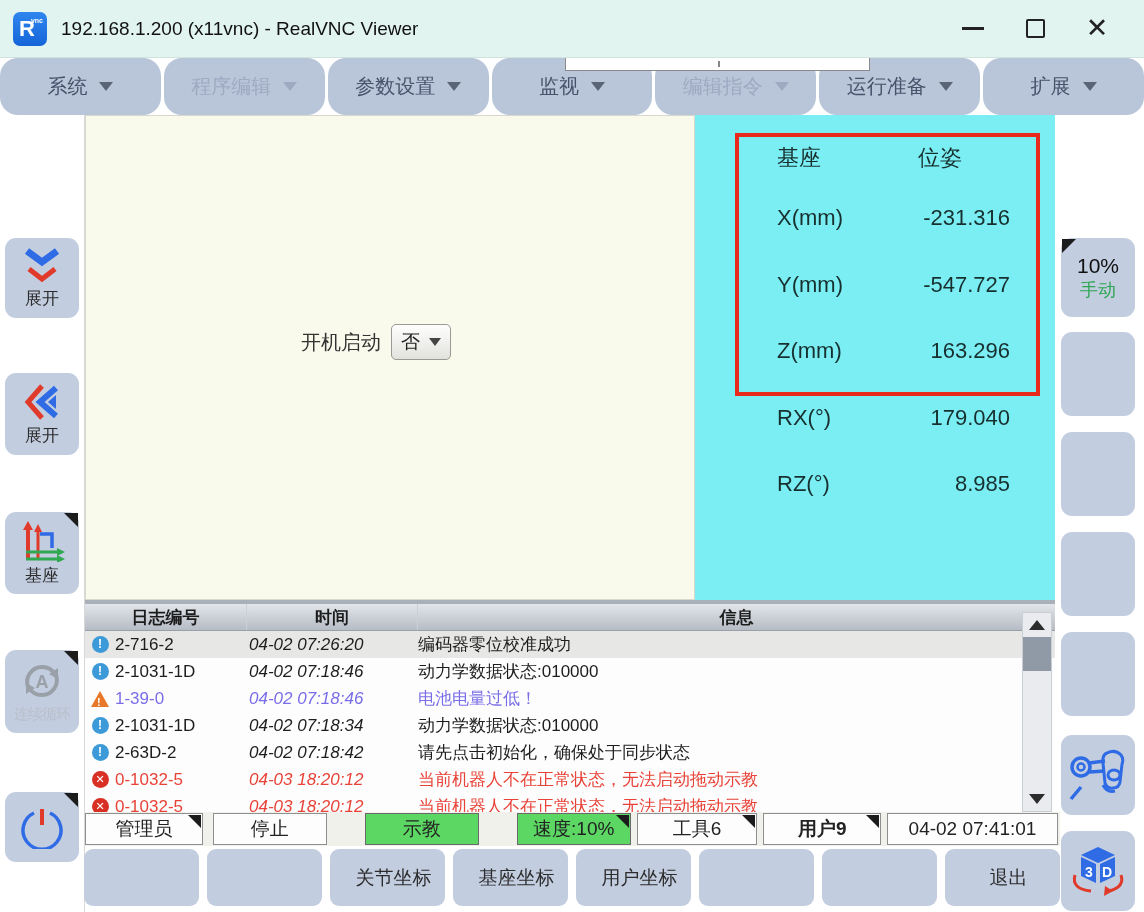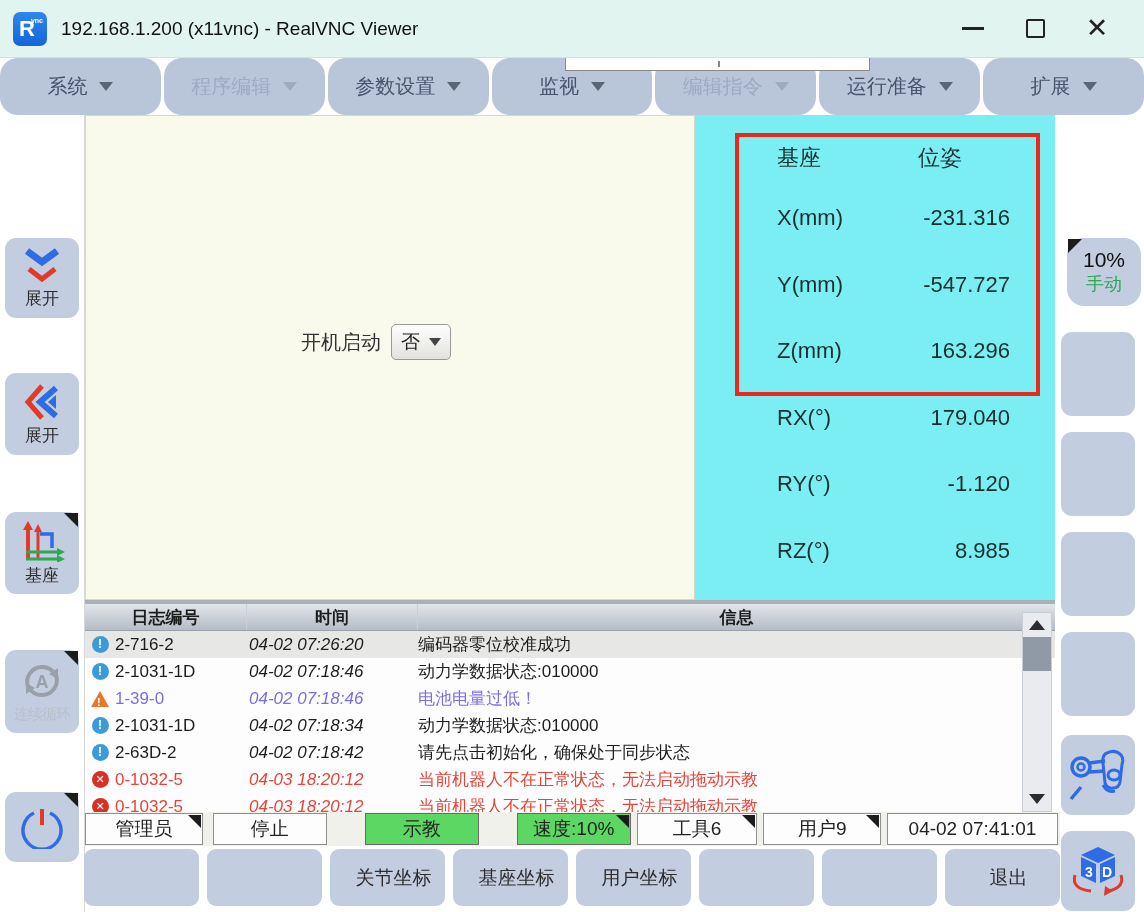--- a/index.html
+++ b/index.html
@@ -50,21 +50,21 @@
   .corner-tl { position:absolute; top:1px; left:1px; width:0; height:0;
     border-top:14px solid #1c1c1c; border-right:14px solid transparent;}
   
   .b-expand-down { left:5px; top:123px; height:80px;}
   .b-expand-left { left:5px; top:258px; height:82px;}
   .b-base { left:5px; top:397px; height:82px;}
   .b-loop { left:5px; top:535px; height:83px;}
   .b-loop .lbl { color:#b8bfca; font-size:15px; letter-spacing:-1px;}
   .b-power { left:5px; top:677px; height:70px;}
   
-  .b-speed { left:12px; top:123px; height:68px;border-radius:17px;}
+  .b-speed { left:6px; top:123px; height:79px;}
   .b-speed .pct { font-size:21px; color:#111;}
   .b-speed .mode { font-size:18px; color:#2fa653;}
   .b-empty1 { left:6px; top:217px; height:84px;}
   .b-empty2 { left:6px; top:317px; height:84px;}
   .b-empty3 { left:6px; top:417px; height:84px;}
   .b-empty4 { left:6px; top:517px; height:84px;}
   .b-robot { left:6px; top:620px; height:80px;}
   .b-3d { left:6px; top:716px; height:80px;}
   
   .main-cream { position:absolute; left:85px; top:115px; width:610px; height:485px;
@@ -123,21 +123,21 @@
   .sc-thumb { width:28px; height:34px; background:#909aa7; margin-top:4px; cursor:grab;}
   
   .statusbar { position:absolute; left:85px; top:812px; width:975px; height:34px;
     background:#f1f1ec; display:flex; align-items:center; gap:10px; padding-right:2px;}
   .st { height:32px; background:#fdfdfd; border:1px solid #8f8f8f; display:flex;
     align-items:center; justify-content:center; font-size:19px; color:#222;
     position:relative; cursor:pointer;}
   .st-green { background:#5cd763; border-color:#6a6a6a;margin-left:28px;}
   .st-admin { width:124px;} .st-stop { width:120px;} .st-teach { width:120px;}
   .st-speed { width:120px;} .st-tool { width:127px; margin-left:-4px;}
-  .st-user { width:124px; margin-left:-4px;} .st-time { width:180px; margin-left:-4px; cursor:default;}
+  .st-user { width:124px; margin-left:-4px;font-weight:bold;} .st-time { width:180px; margin-left:-4px; cursor:default;}
   .st .corner-tr { border-top-width:13px; border-left-width:13px;}
   
   .bottombar { position:absolute; left:84px; top:849px; width:980px; height:57px;
     display:flex; gap:8px;}
   .bb { width:115px; height:57px; background:#c3cde0; border-radius:9px;
     display:flex; align-items:center; justify-content:center; font-size:19px;
     color:#2c2c2c; cursor:pointer;padding-left:12px;}
   svg text { font-family:"Liberation Sans","DejaVu Sans",sans-serif; }
 </style>
 </head>
@@ -311,24 +311,20 @@
     </div>
     <div class="pose-row">
       <span class="pl">Z(mm)</span>
       <span class="pv">163.296</span>
     </div>
     <div class="pose-row">
       <span class="pl">RX(°)</span>
       <span class="pv">179.040</span>
     </div>
     <div class="pose-row">
-      <span class="pl">RY(°)</span>
-      <span class="pv">-1.120</span>
-    </div>
-    <div class="pose-row">
       <span class="pl">RZ(°)</span>
       <span class="pv">8.985</span>
     </div>
   </div>
   <div class="pose-red-box"></div>
 </div>
 
 <div class="logarea">
   <div class="log-head">
     <div class="lh lh-id">日志编号</div>

